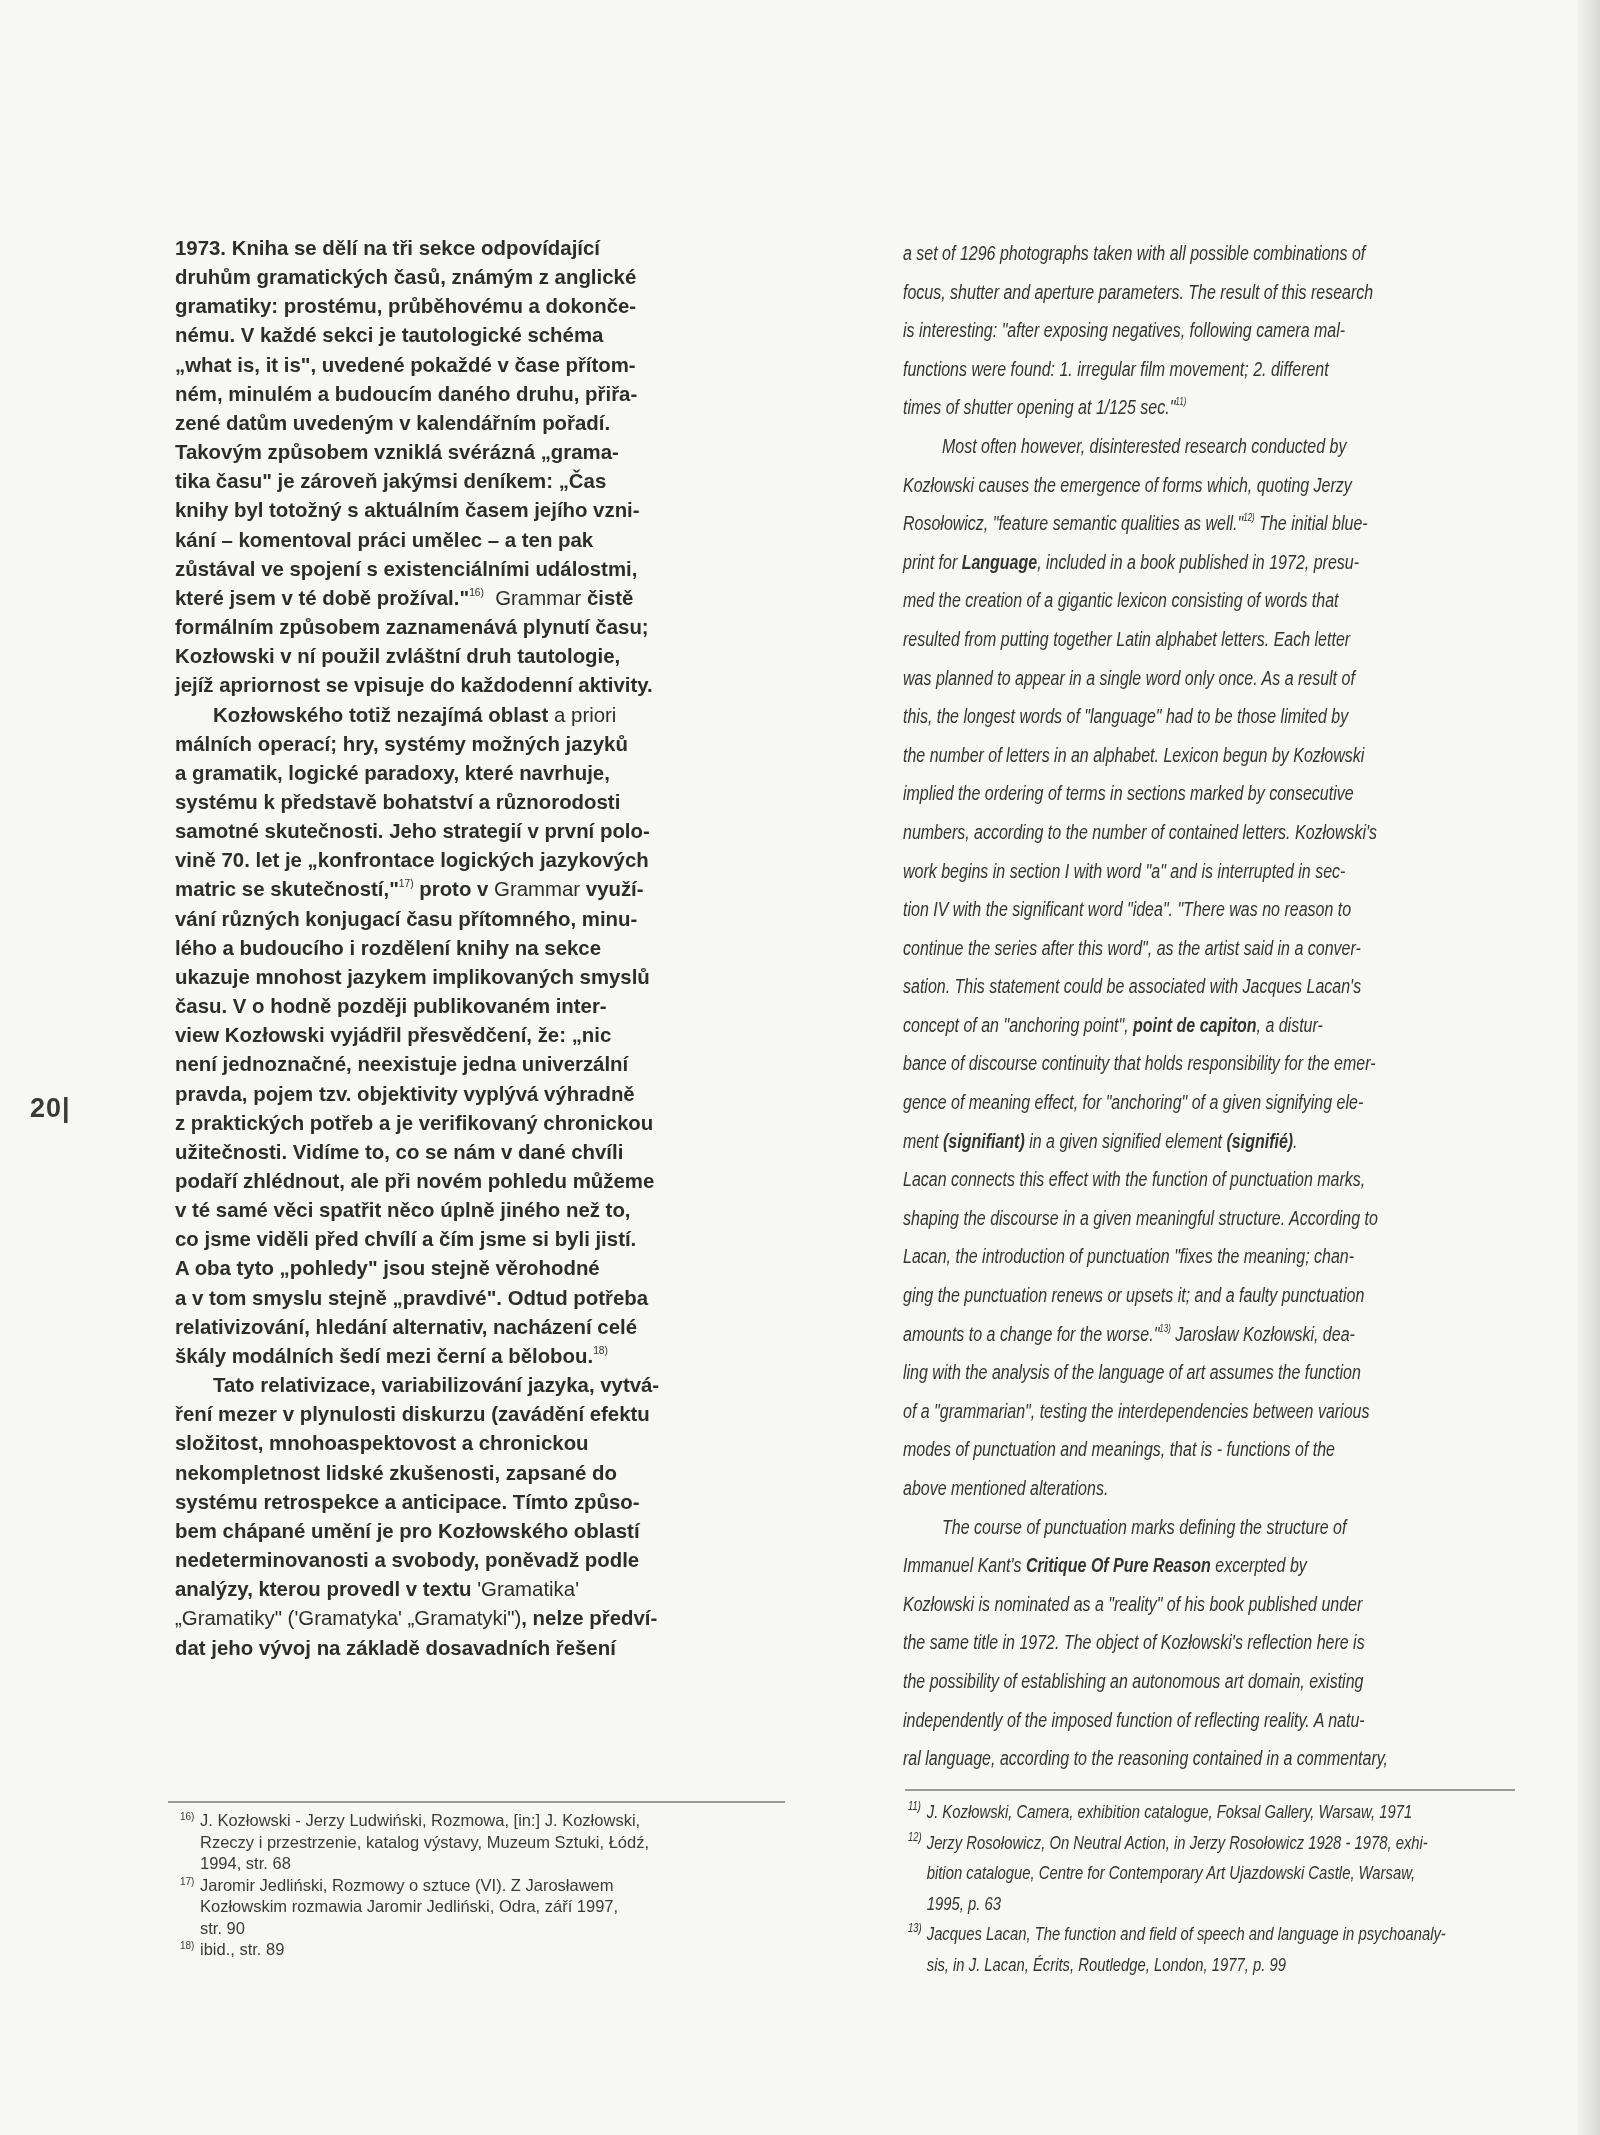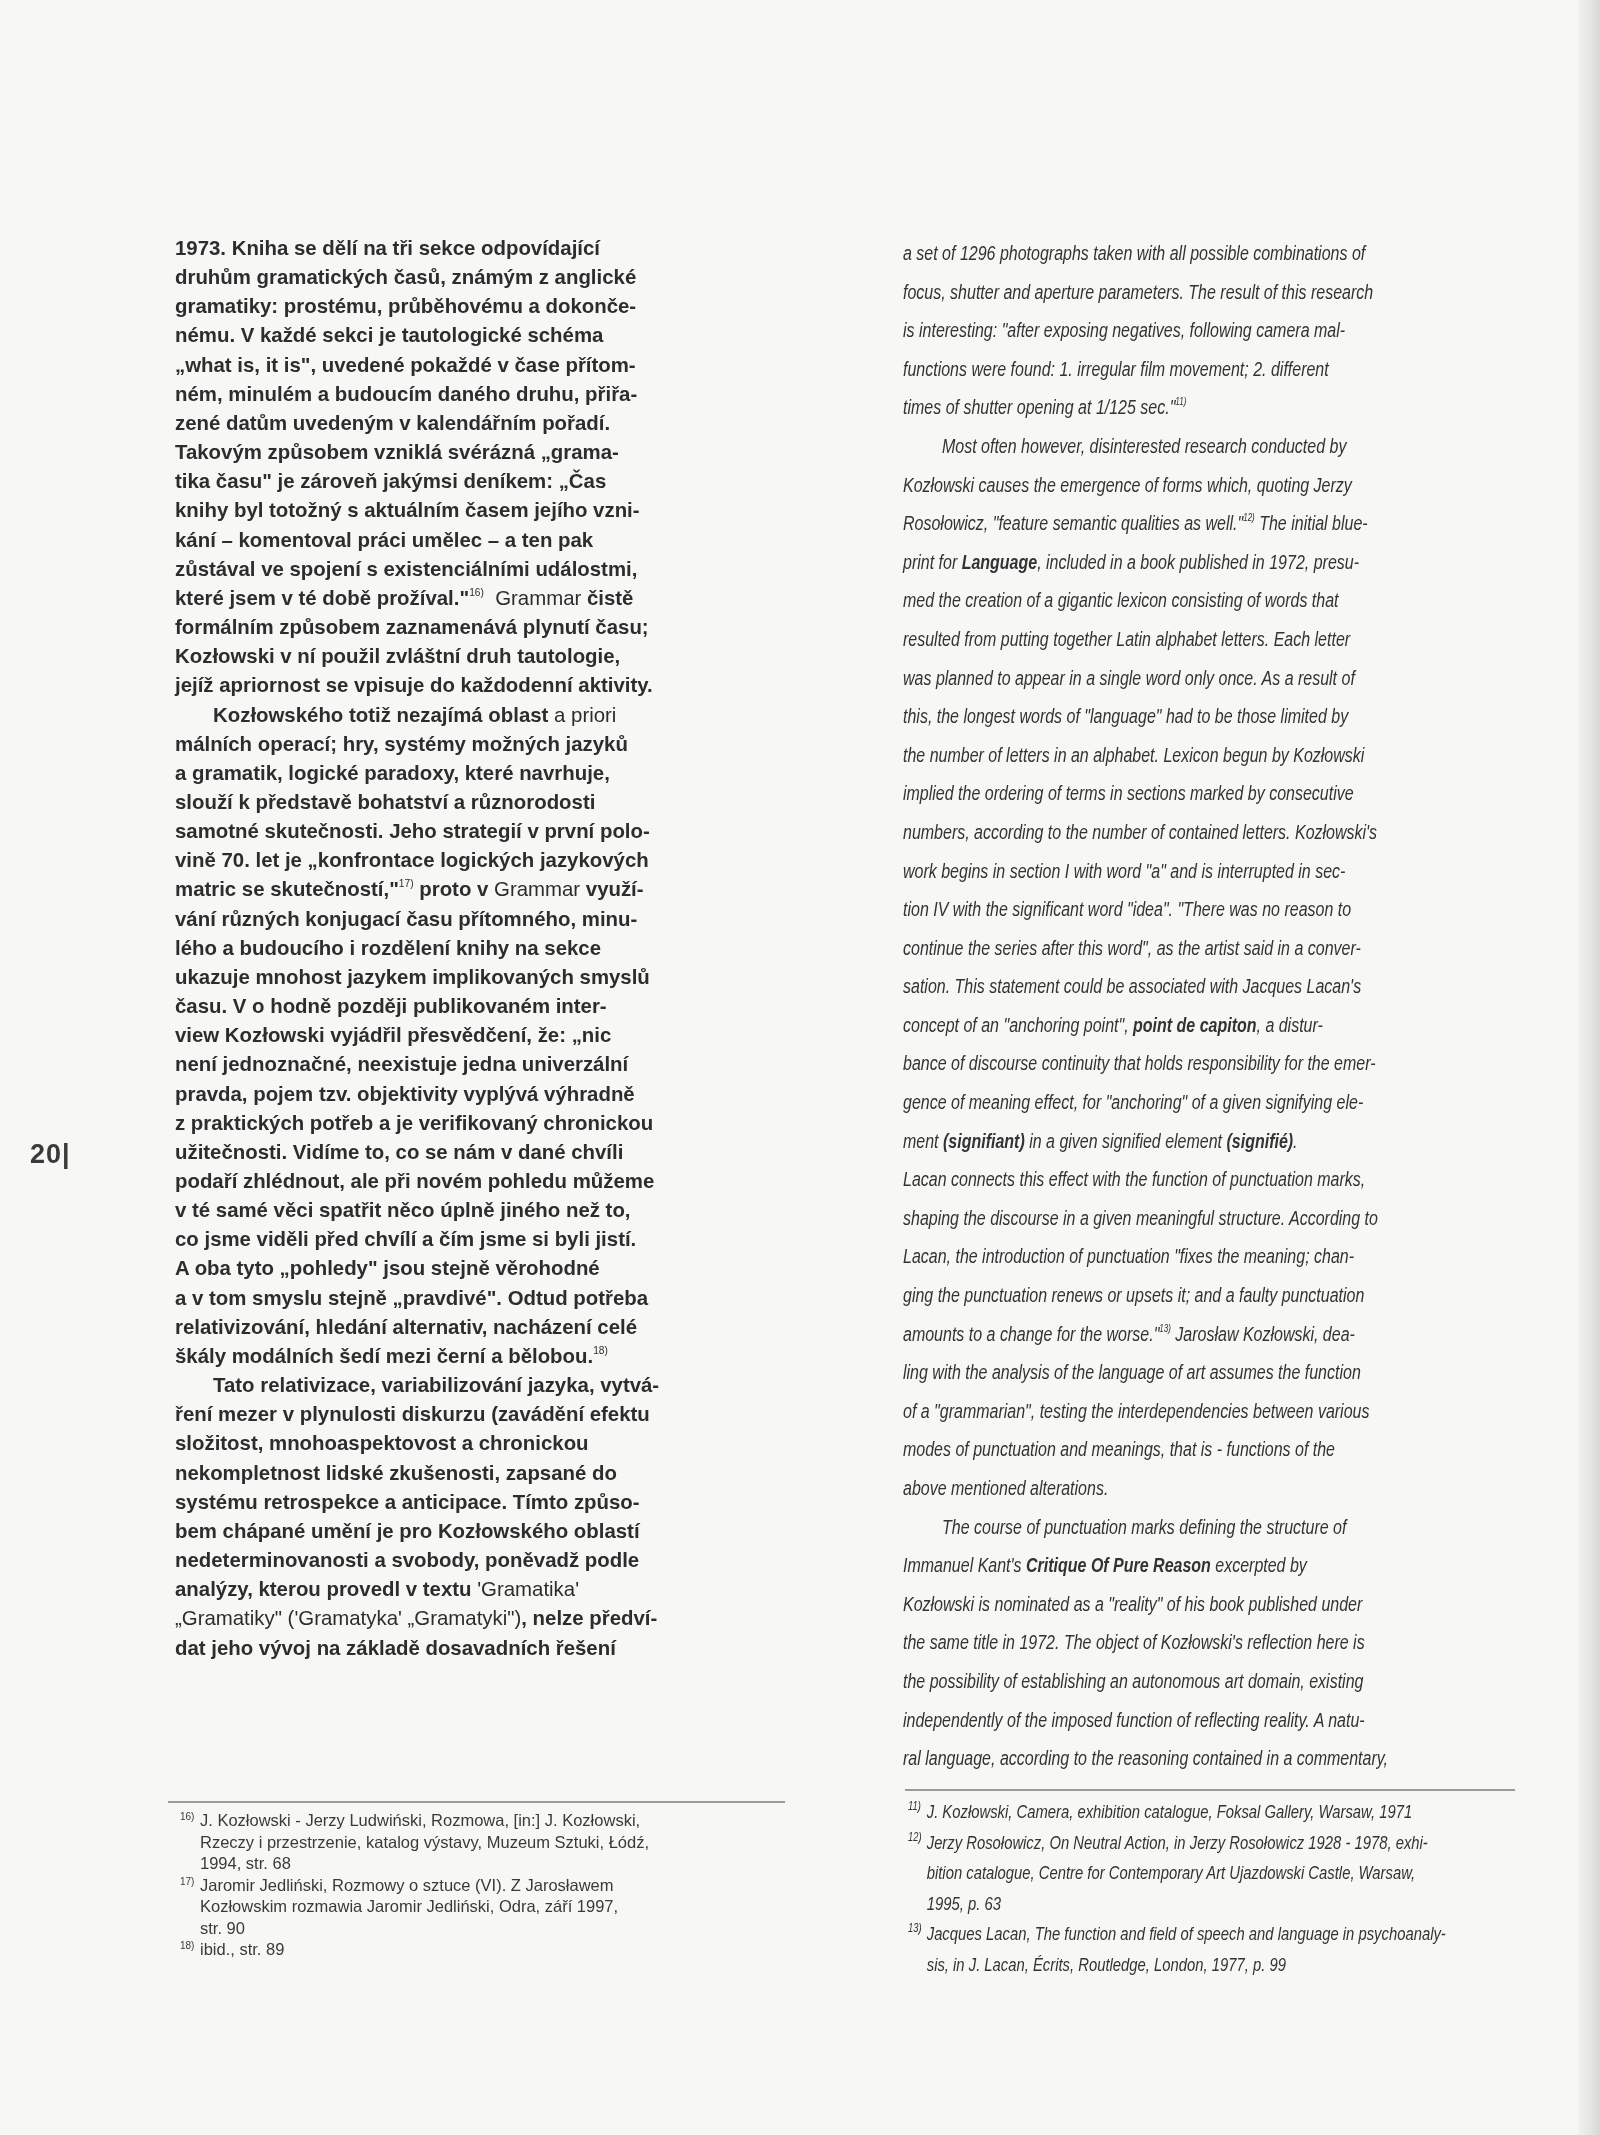--- a/index.html
+++ b/index.html
@@ -8,21 +8,21 @@
     background: #f7f7f5;
     color: #2a2a2a;
   }
   .page-shade {
     position: absolute; top: 0; right: 0; width: 22px; height: 100%;
     background: linear-gradient(to right, #f2f2f0 0%, #e4e4e2 60%, #d8d8d6 100%);
   }
   .page-num {
     position: absolute; left: 30px; top: 1093px;
     font-family: "Liberation Sans", sans-serif; font-size: 27px; font-weight: bold;
-    color: #3a3a3a; letter-spacing: 1px; margin-top: 46px;
+    color: #3a3a3a; letter-spacing: 1px;
   }
   .col-left {
     position: absolute; left: 175px; top: 234px; width: 605px;
     font-family: "Liberation Sans", sans-serif; font-weight: bold;
     font-size: 20.4px; line-height: 29.15px; color: #2d2d2d;
   }
   .col-left p, .col-right p { margin: 0; }
   .col-left .line, .col-right .line { display: block; white-space: nowrap; }
   .indent { padding-left: 38px; }
   .it-light { font-weight: normal; text-align: center; }
@@ -84,21 +84,21 @@
     <span class="line">zůstával ve spojení s existenciálními událostmi,</span>
     <span class="line"><span>které jsem v té době prožíval."</span><sup>16)</sup>&nbsp; <span class="it-light">Grammar</span><span> čistě</span></span>
     <span class="line">formálním způsobem zaznamenává plynutí času;</span>
     <span class="line">Kozłowski v ní použil zvláštní druh tautologie,</span>
     <span class="line">jejíž apriornost se vpisuje do každodenní aktivity.</span>
   </p>
   <p>
     <span class="line indent"><span>Kozłowského totiž nezajímá oblast </span><span class="it-light">a priori</span></span>
     <span class="line">málních operací; hry, systémy možných jazyků</span>
     <span class="line">a gramatik, logické paradoxy, které navrhuje,</span>
-    <span class="line">slouží k představě bohatství a různorodosti</span>
+    <span class="line">systému k představě bohatství a různorodosti</span>
     <span class="line">samotné skutečnosti. Jeho strategií v první polo-</span>
     <span class="line">vině 70. let je „konfrontace logických jazykových</span>
     <span class="line"><span>matric se skutečností,"</span><sup>17)</sup><span> proto v </span><span class="it-light">Grammar</span><span> využí-</span></span>
     <span class="line">vání různých konjugací času přítomného, minu-</span>
     <span class="line">lého a budoucího i rozdělení knihy na sekce</span>
     <span class="line">ukazuje mnohost jazykem implikovaných smyslů</span>
     <span class="line">času. V o hodně později publikovaném inter-</span>
     <span class="line">view Kozłowski vyjádřil přesvědčení, že: „nic</span>
     <span class="line">není jednoznačné, neexistuje jedna univerzální</span>
     <span class="line">pravda, pojem tzv. objektivity vyplývá výhradně</span>

